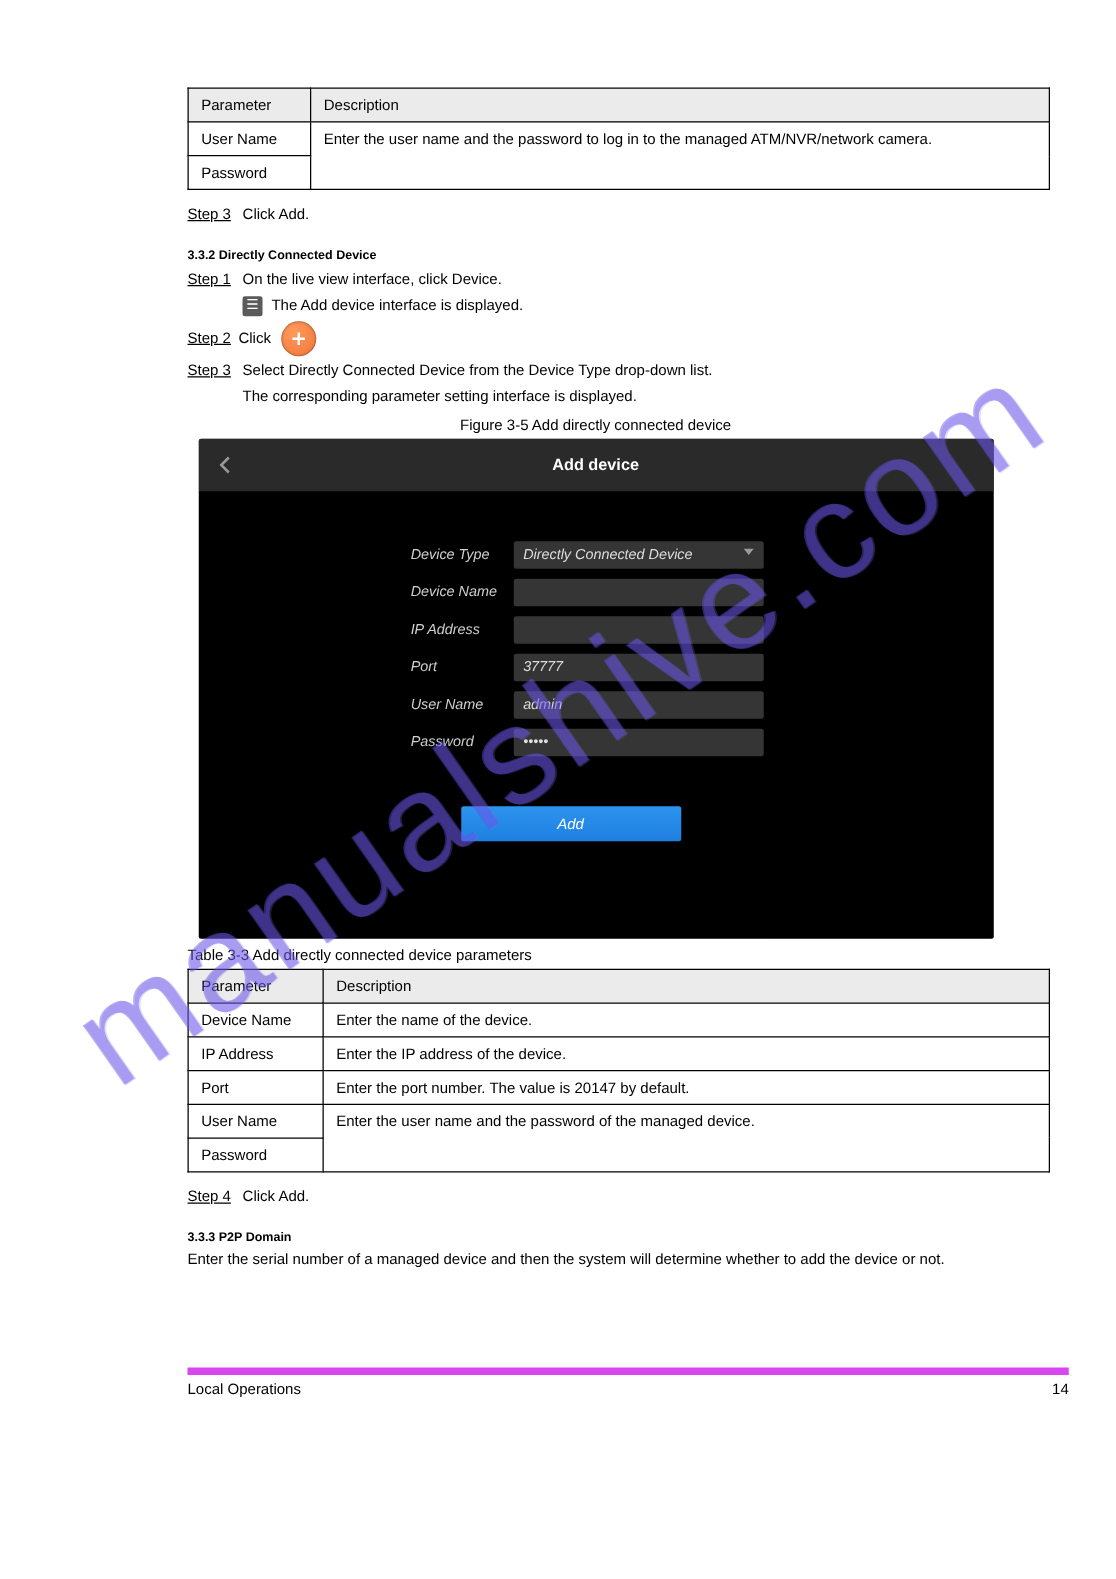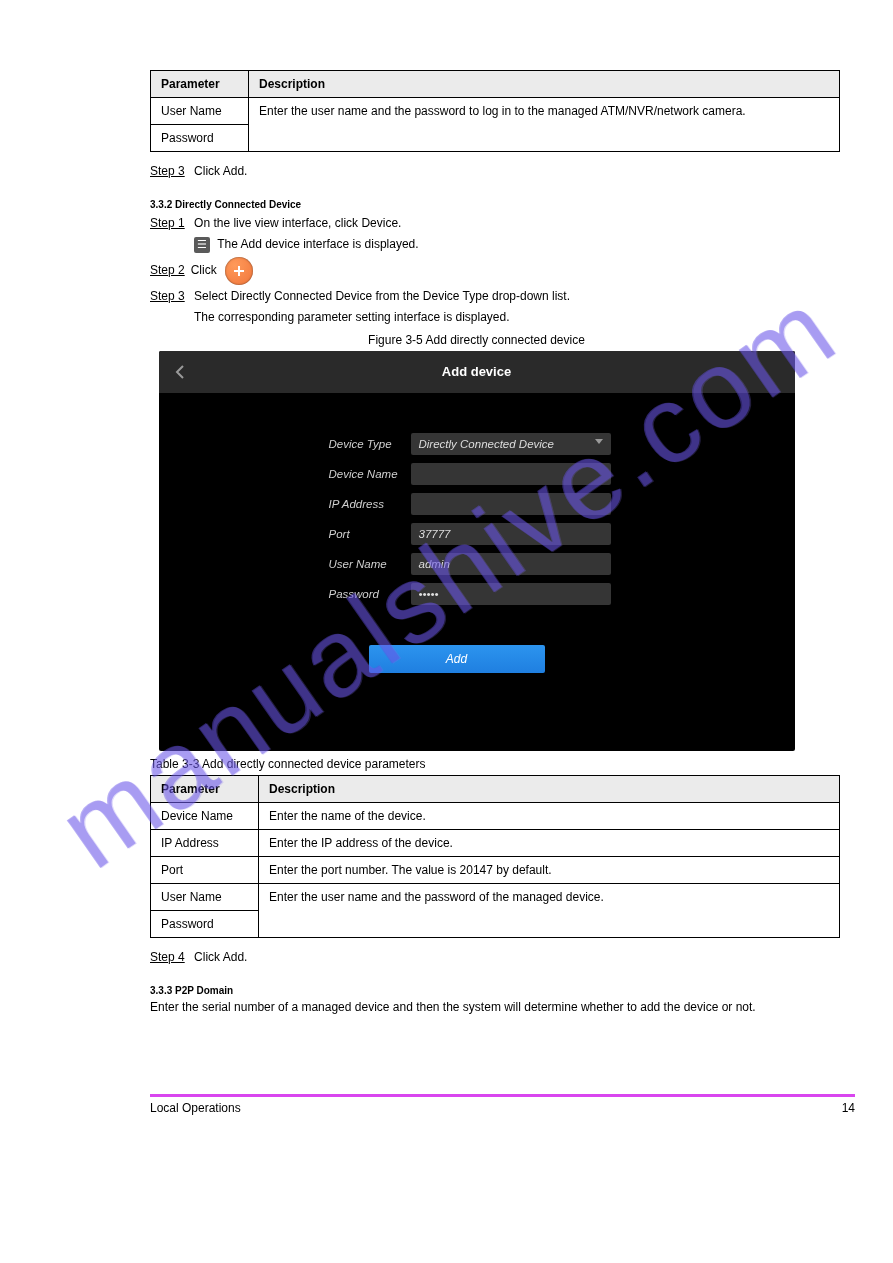--- a/index.html
+++ b/index.html
@@ -23,21 +23,21 @@
   }
   .tbl th, .tbl td {
     border: 1px solid #000;
     padding: 6px 10px;
     text-align: left;
     vertical-align: top;
     font-size: 12px;
   }
   .tbl th {
     background: #ebebeb;
-    font-weight: bold;
+    font-weight: normal;
   }
   .tbl .col1 { width: 98px; }
   .tbl .col1b { width: 108px; background:#ebebeb; }
   .step-label {
     text-decoration: underline;
     font-size: 12px;
     margin-right: 6px;
   }
   .para { font-size: 12px; line-height: 1.6; margin: 2px 0; }
   .section-title { font-weight: bold; font-size: 10px; margin: 18px 0 4px 0; }
@@ -99,21 +99,21 @@
     border-top:5px solid #9a9a9a;
   }
   .btn-add {
     display:flex; align-items:center; justify-content:center;
     width:176px; height:28px;
     background: linear-gradient(#2c94ee,#1f7fe0);
     color:#fff; font-size:12px; border-radius:2px;
     margin: 40px 0 0 40px;
     cursor:pointer;
   }
-  .footer-line { border-top:3px solid #d946ef; margin-top:80px; padding-top:4px; display:flex; justify-content:space-between; font-size:12px; width:705px; }
+  .footer-line { border-top:6px solid #d946ef; margin-top:80px; padding-top:4px; display:flex; justify-content:space-between; font-size:12px; width:705px; }
   
   .watermark {
     position:absolute;
     left:50%; top:50%;
     transform: translate(-50%,-50%) rotate(-35deg);
     font-size:110px;
     letter-spacing:4px;
     font-weight:400;
     color: rgba(100, 80, 230, 0.45);
     text-shadow: 1px 1px 0 rgba(130,110,240,.25);

